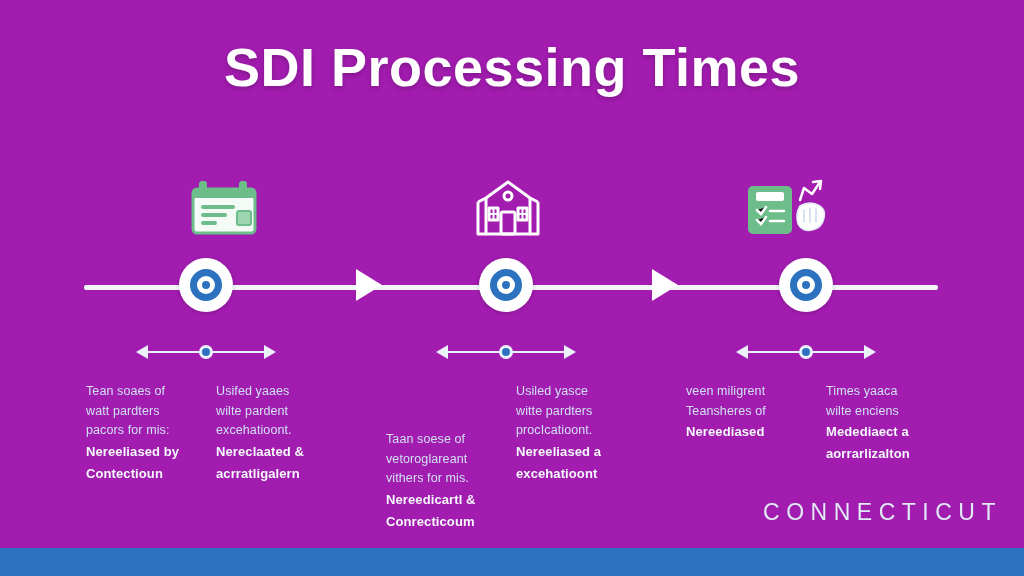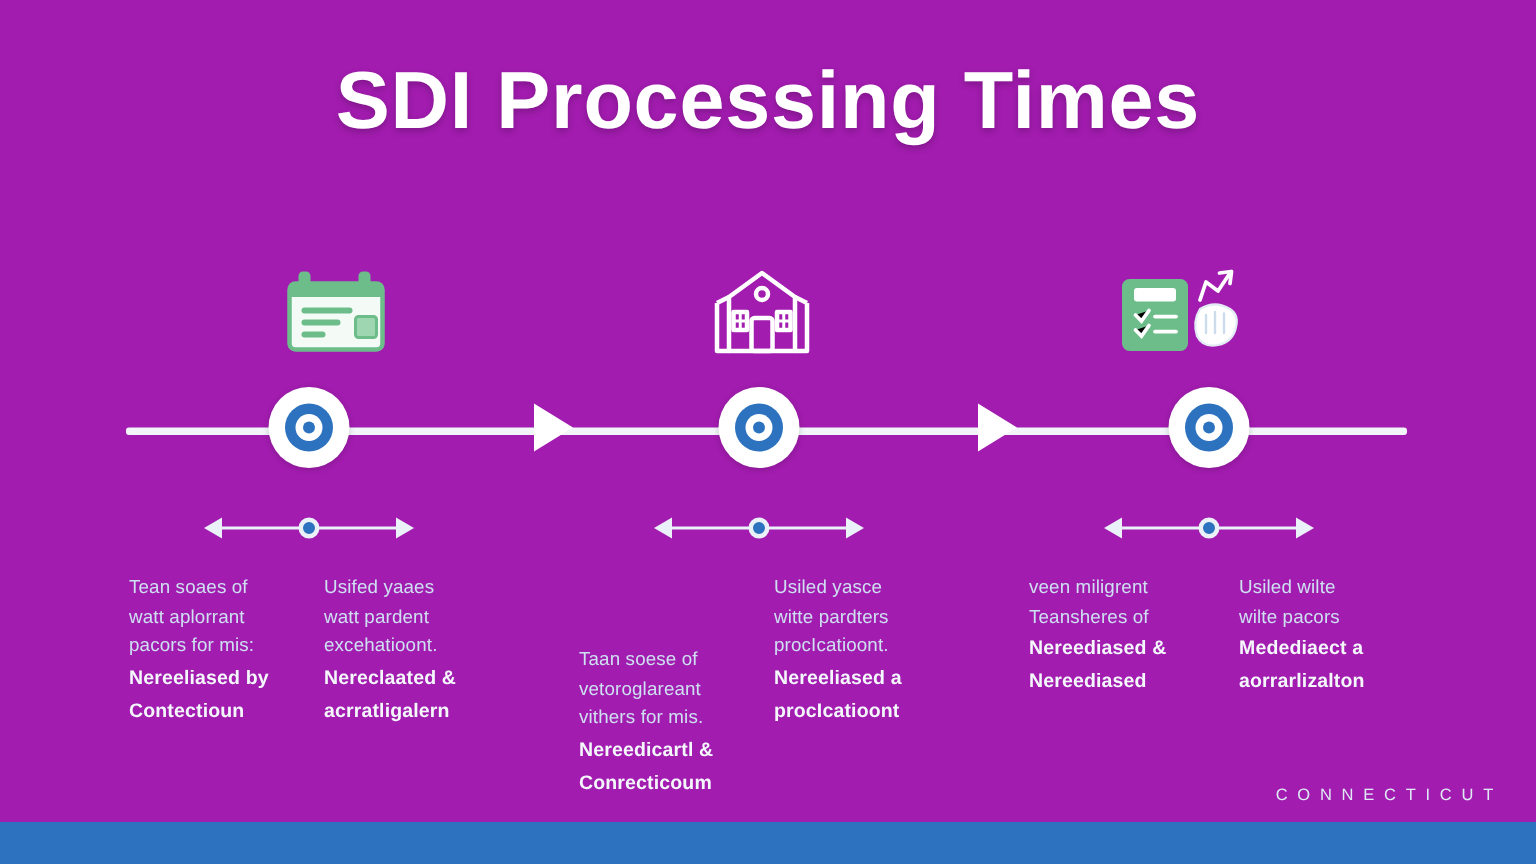--- a/index.html
+++ b/index.html
@@ -211,23 +211,23 @@
   .col.c2 { left: 216px; }
   .col.c3 { left: 386px; margin-top: 48px; }
   .col.c4 { left: 516px; }
   .col.c5 { left: 686px; }
   .col.c6 { left: 826px; }
 
   
   .footer {
     position: absolute;
     right: 22px;
-    bottom: 12px;
+    bottom: 22px;
     color: #dfeaf6;
-    font-size: 11px;
+    font-size: 23px;
     letter-spacing: 6.5px;
     font-weight: 400;
   }
 </style>
 </head>
 <body>
 
 <div class="canvas">
 
   <div class="title">SDI Processing Times</div>
@@ -345,55 +345,54 @@
       <div class="tip left"></div>
       <div class="bar"></div>
       <div class="ring"></div>
       <div class="tip right"></div>
     </div>
   </div>
 
   <div class="cols">
     <div class="col c1">
       <div class="ln">Tean soaes of</div>
-      <div class="ln">watt aplorrant</div>
+      <div class="ln">watt pardters</div>
       <div class="ln">pacors for mis:</div>
       <div class="ln strong">Nereeliased by</div>
       <div class="ln strong">Contectioun</div>
     </div>
     <div class="col c2">
       <div class="ln">Usifed yaaes</div>
-      <div class="ln">watt pardent</div>
+      <div class="ln">wilte pardent</div>
       <div class="ln">excehatioont.</div>
       <div class="ln strong">Nereclaated &amp;</div>
       <div class="ln strong">acrratligalern</div>
     </div>
     <div class="col c3">
       <div class="ln">Taan soese of</div>
       <div class="ln">vetoroglareant</div>
       <div class="ln">vithers for mis.</div>
       <div class="ln strong">Nereedicartl &amp;</div>
       <div class="ln strong">Conrecticoum</div>
     </div>
     <div class="col c4">
       <div class="ln">Usiled yasce</div>
       <div class="ln">witte pardters</div>
       <div class="ln">procIcatioont.</div>
       <div class="ln strong">Nereeliased a</div>
-      <div class="ln strong">procIcatioont</div>
+      <div class="ln strong">excehatioont</div>
     </div>
     <div class="col c5">
       <div class="ln">veen miligrent</div>
       <div class="ln">Teansheres of</div>
-      <div class="ln strong">Nereediased &amp;</div>
       <div class="ln strong">Nereediased</div>
     </div>
     <div class="col c6">
-      <div class="ln">Usiled wilte</div>
-      <div class="ln">wilte pacors</div>
+      <div class="ln">Times yaaca</div>
+      <div class="ln">wilte enciens</div>
       <div class="ln strong">Medediaect a</div>
       <div class="ln strong">aorrarlizalton</div>
     </div>
   </div>
 
   <div class="footer">CONNECTICUT</div>
 
 </div>
 
 </body></html>

